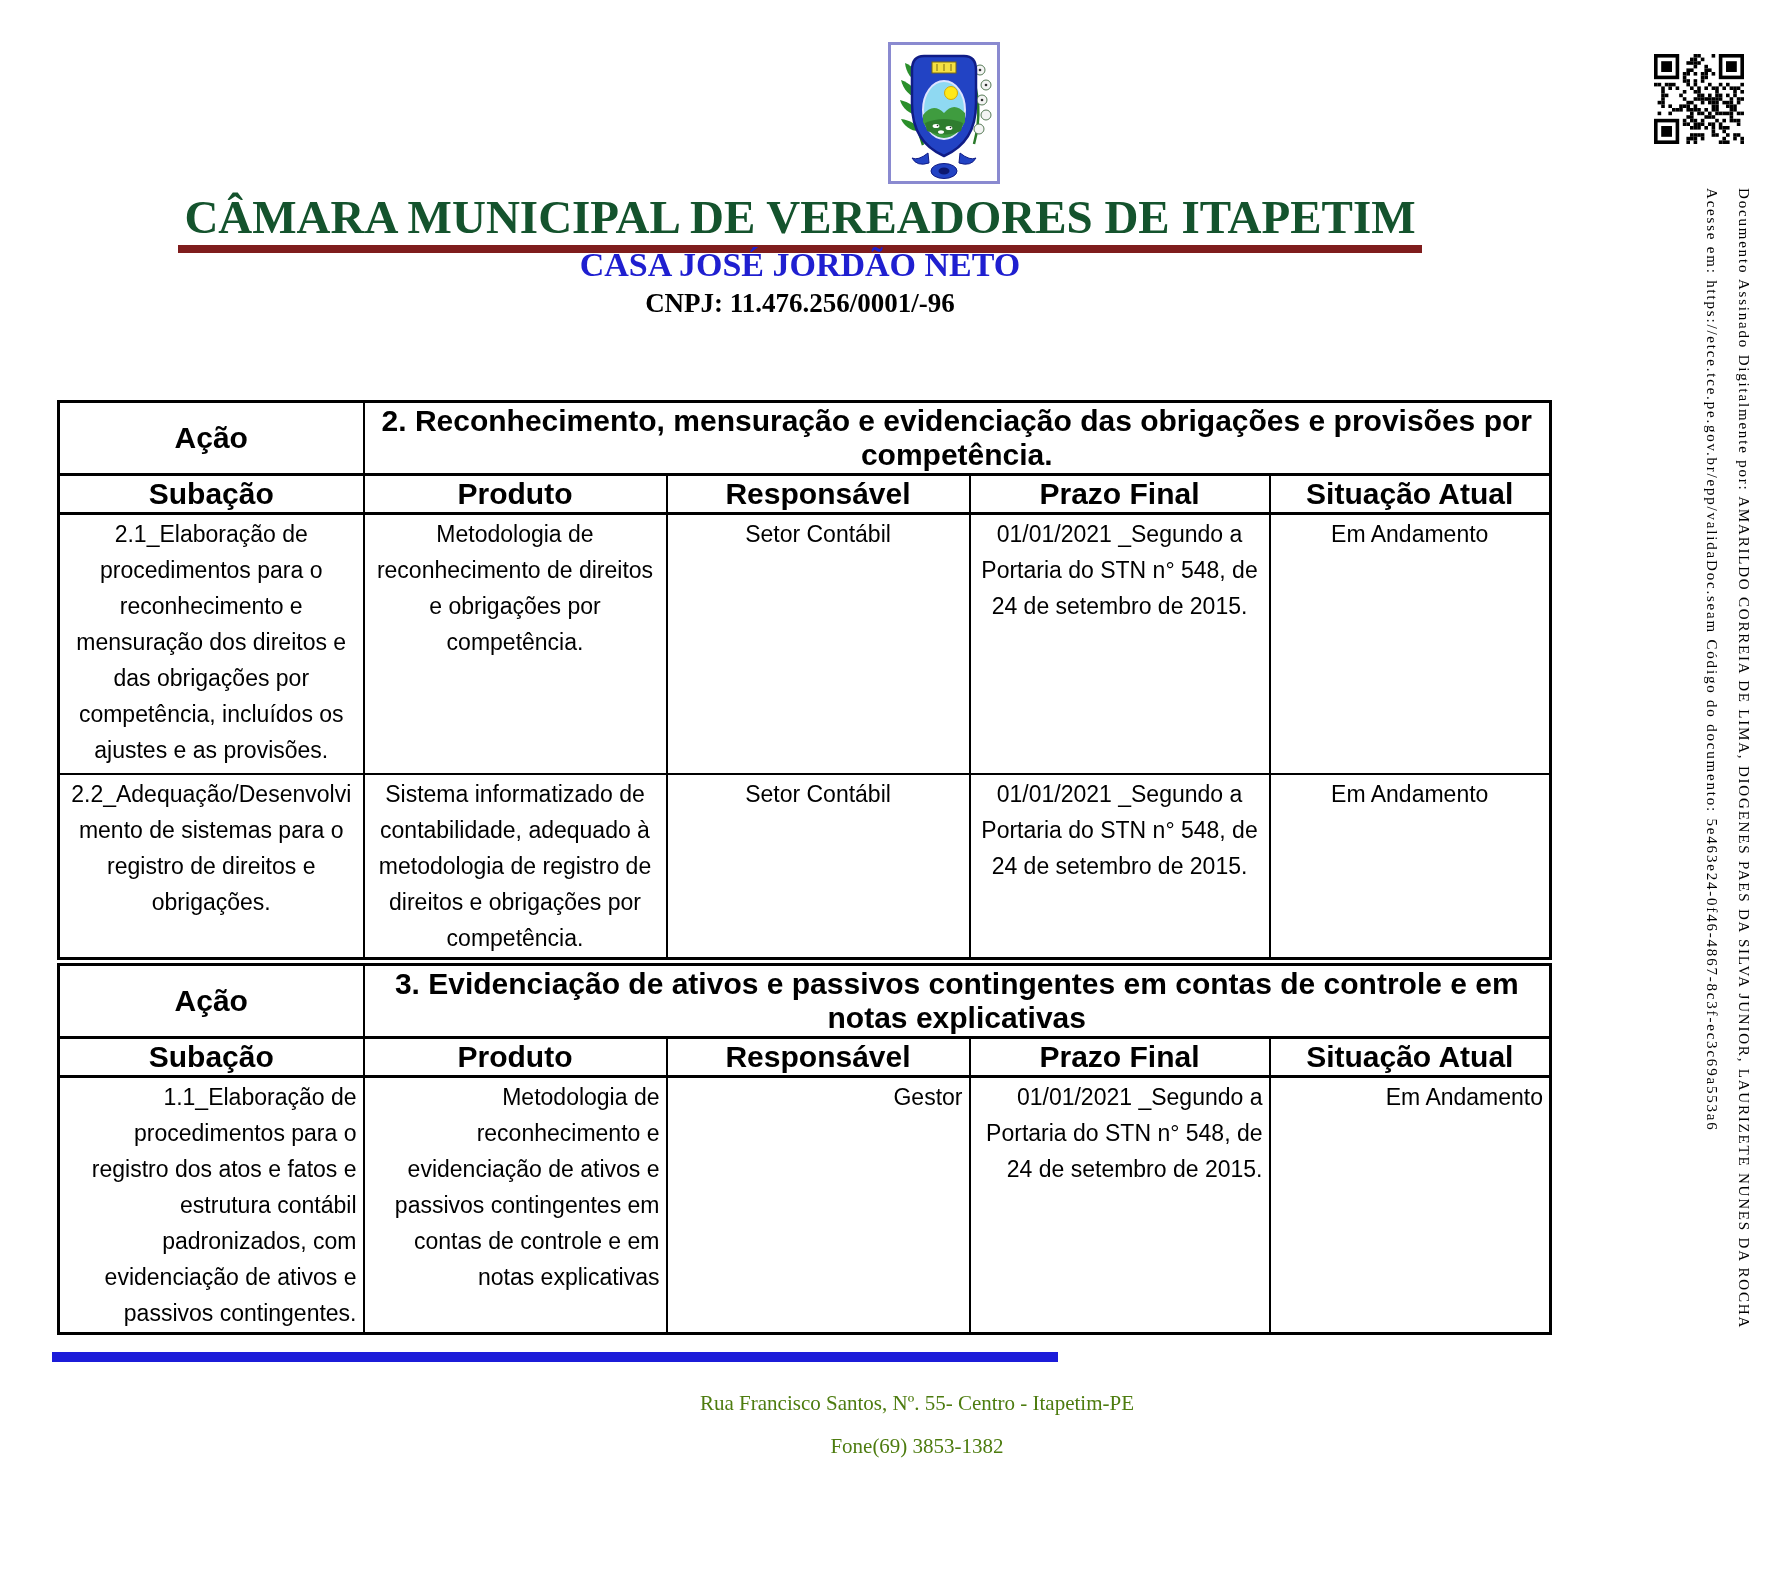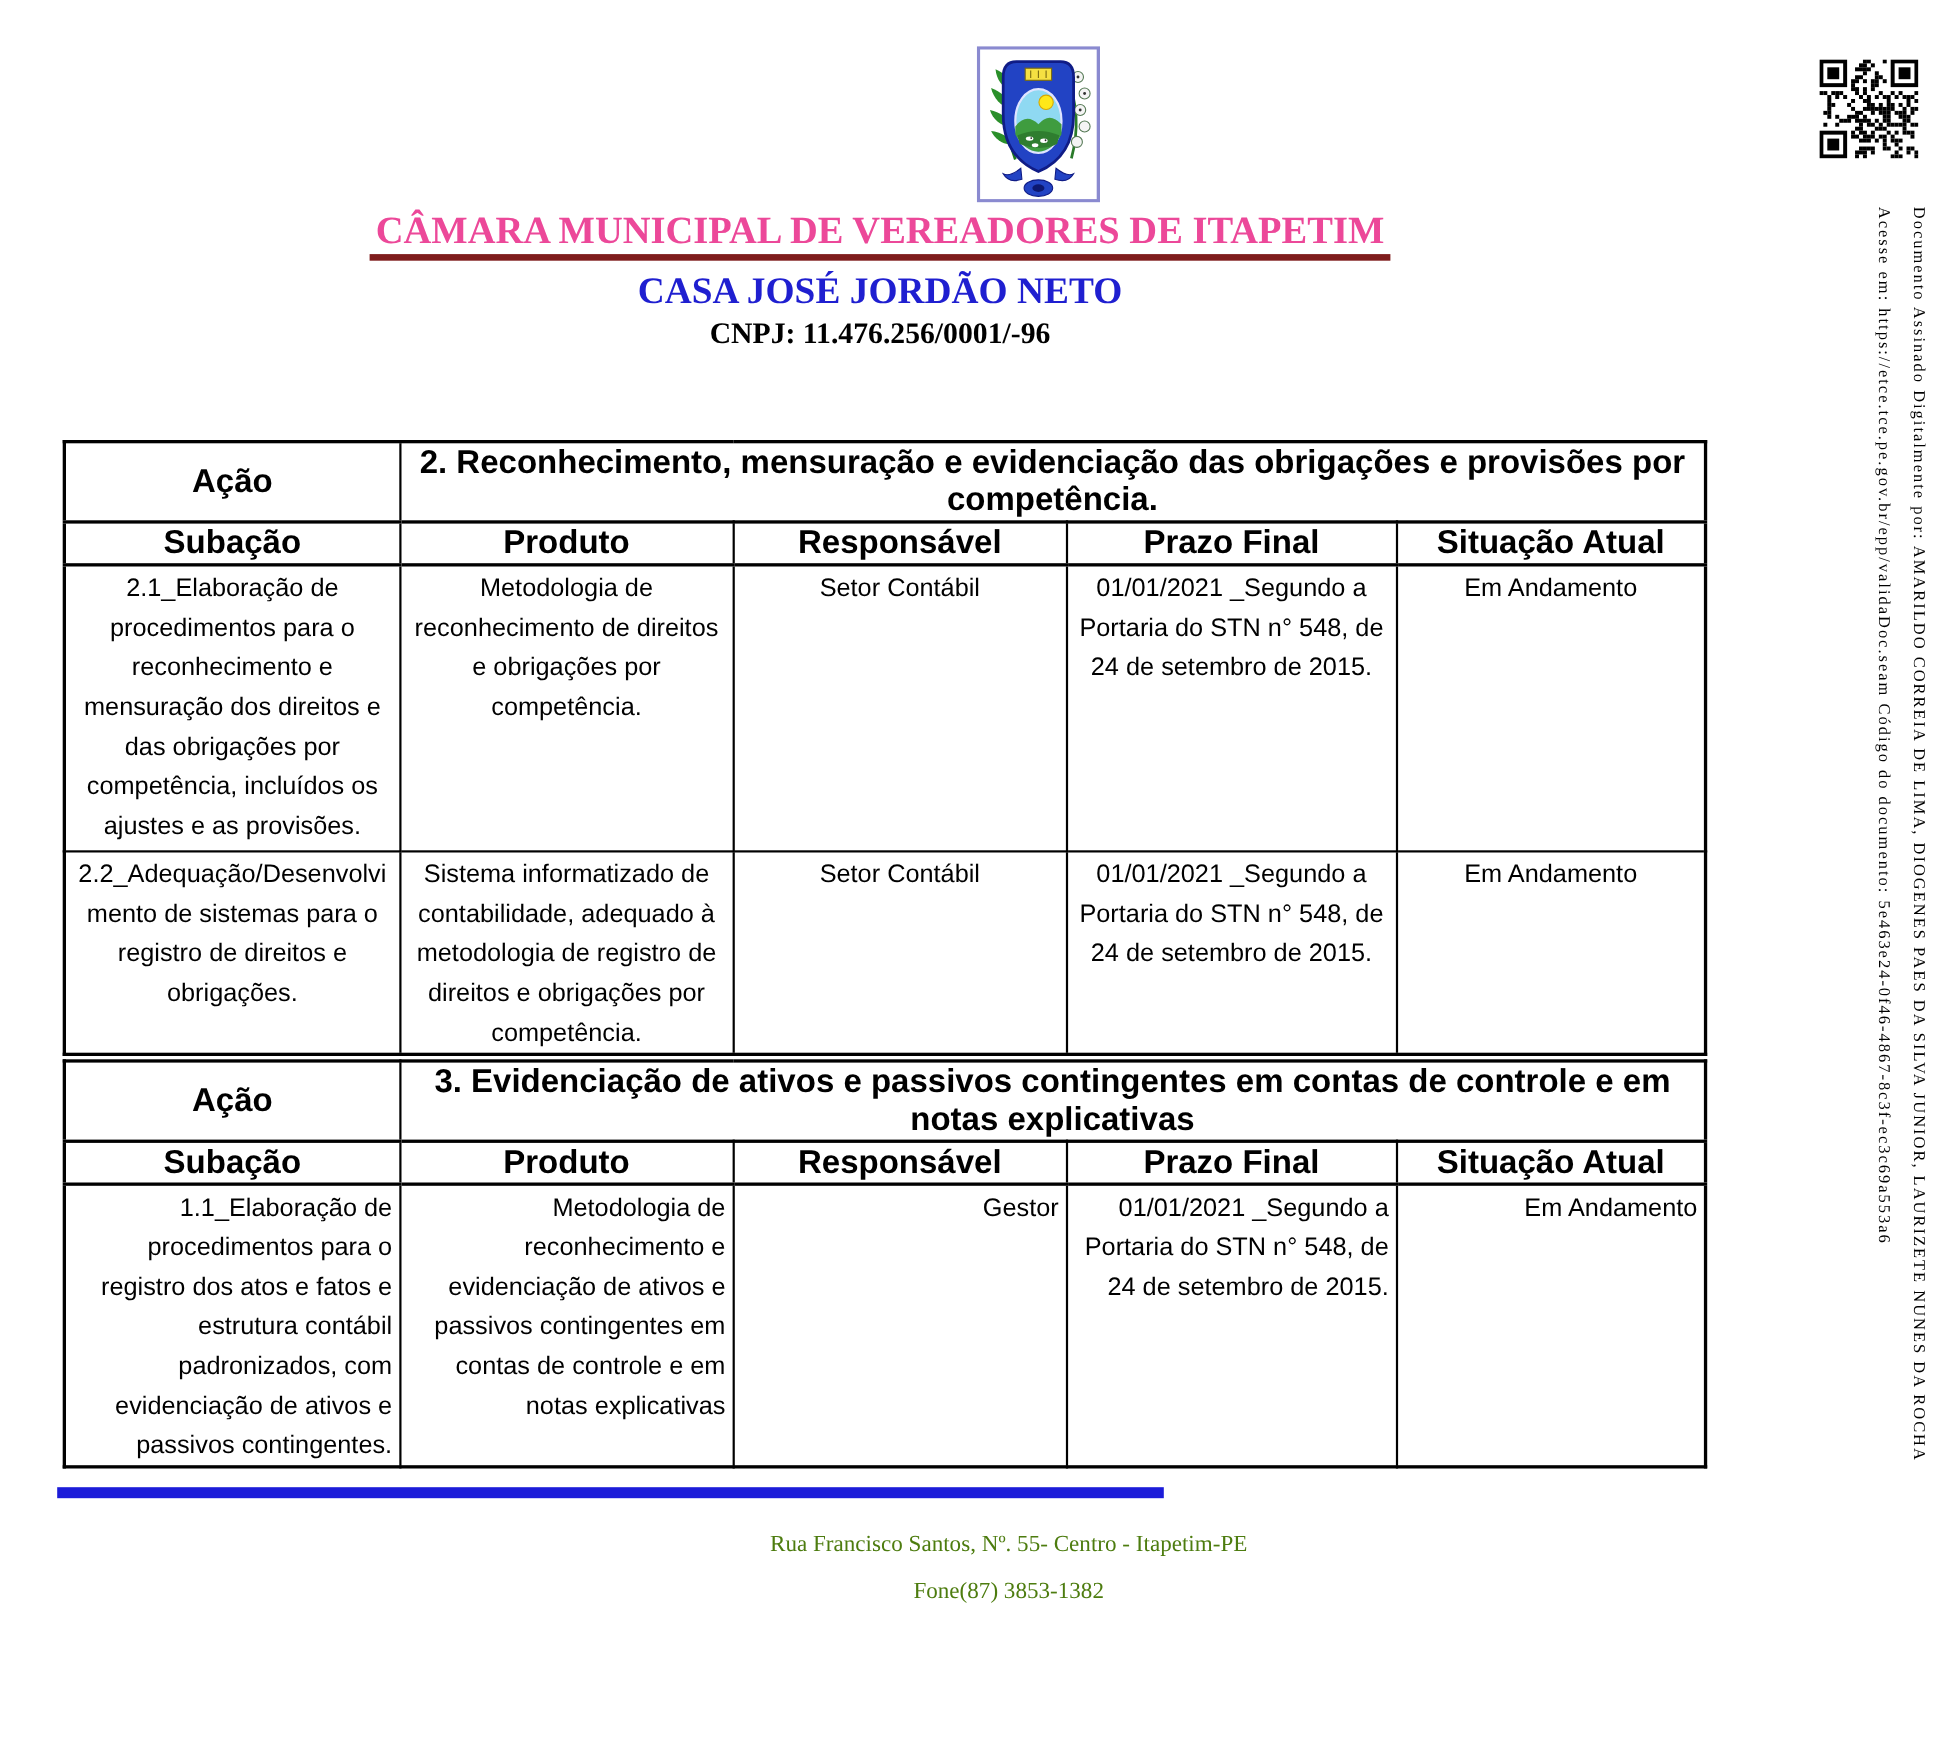--- a/index.html
+++ b/index.html
@@ -10,21 +10,21 @@
 
   
   .crest { position:absolute; left:888px; top:42px; width:112px; height:142px; }
 
   
   .center-line {
     position:absolute; left:0; width:1600px; text-align:center;
     font-family:"Liberation Serif", serif; font-weight:bold; white-space:nowrap;
   }
   #title-wrap   { top:190px; }
-  .doc-title    { font-size:35px; color:#ec4899; border-bottom:6px solid #7f1d1d; padding:0 6px 2px 6px; }
+  .doc-title    { font-size:47px; color:#14532d; border-bottom:8px solid #7f1d1d; padding:0 6px 2px 6px; }
   #subtitle-wrap{ top:246px; }
   .doc-subtitle { font-size:34px; color:#1f1fd0; }
   #cnpj-wrap    { top:288px; font-size:27px; color:#000; }
 
   
   .qr { position:absolute; left:1654px; top:54px; width:90px; height:90px; }
   .sidebar-vertical {
     position:absolute; top:188px; right:6px; height:1392px;
     writing-mode:vertical-rl;
     font-family:"Liberation Serif", serif; font-size:15px; letter-spacing:1.8px;
@@ -386,16 +386,16 @@
       <td>Gestor</td>
       <td>01/01/2021 _Segundo a Portaria do STN n° 548, de 24 de setembro de 2015.</td>
       <td>Em Andamento</td>
     </tr>
   </tbody>
     </table>
 
   <div class="blue-rule"></div>
   <div class="footer">
     <div>Rua Francisco Santos, Nº. 55- Centro - Itapetim-PE</div>
-    <div>Fone(87) 3853-1382</div>
+    <div>Fone(69) 3853-1382</div>
   </div>
 
 </div>
 
 </body></html>

